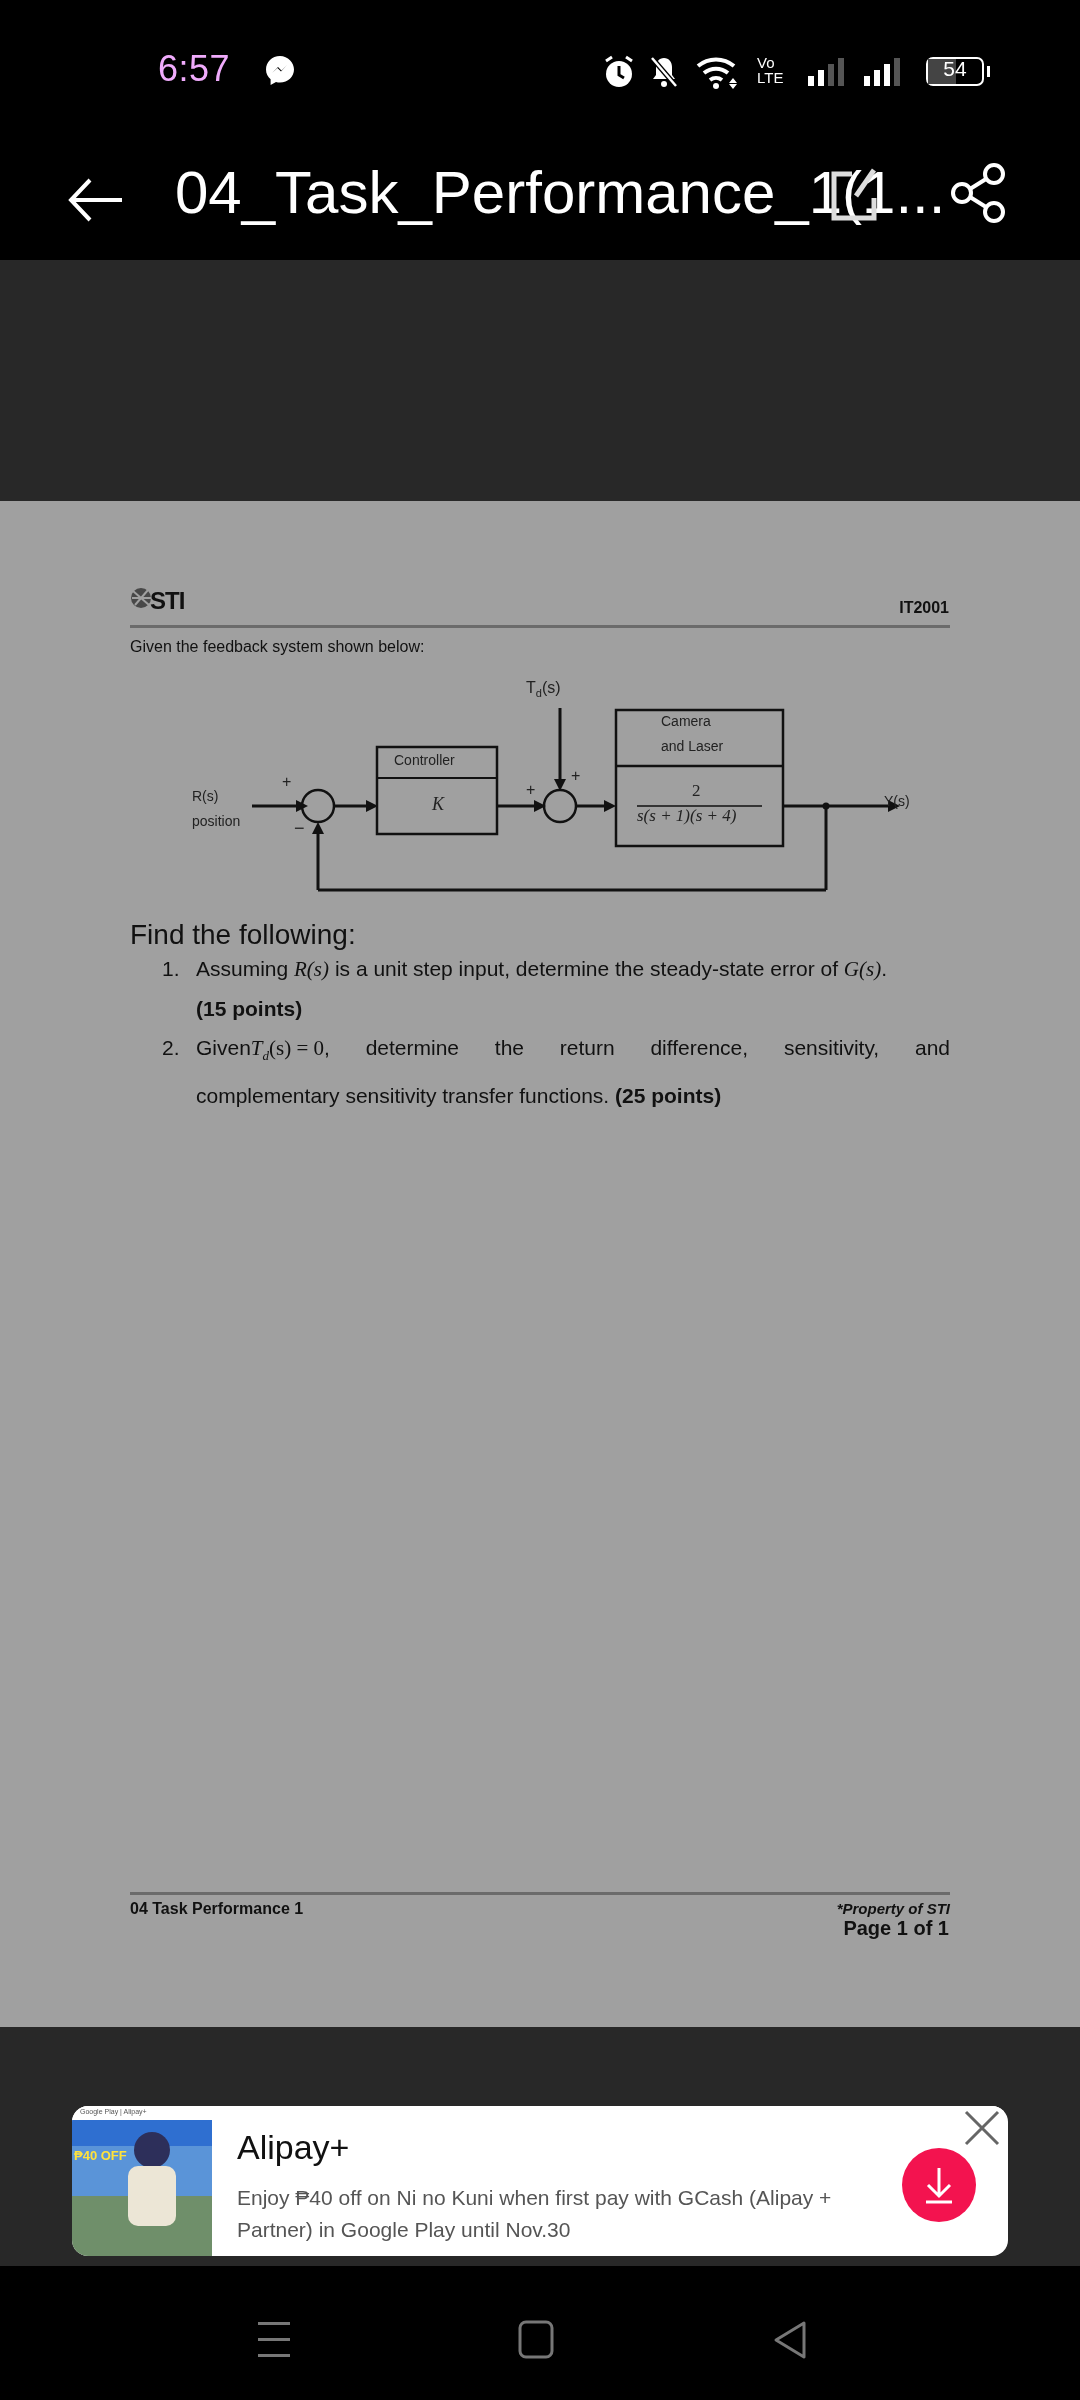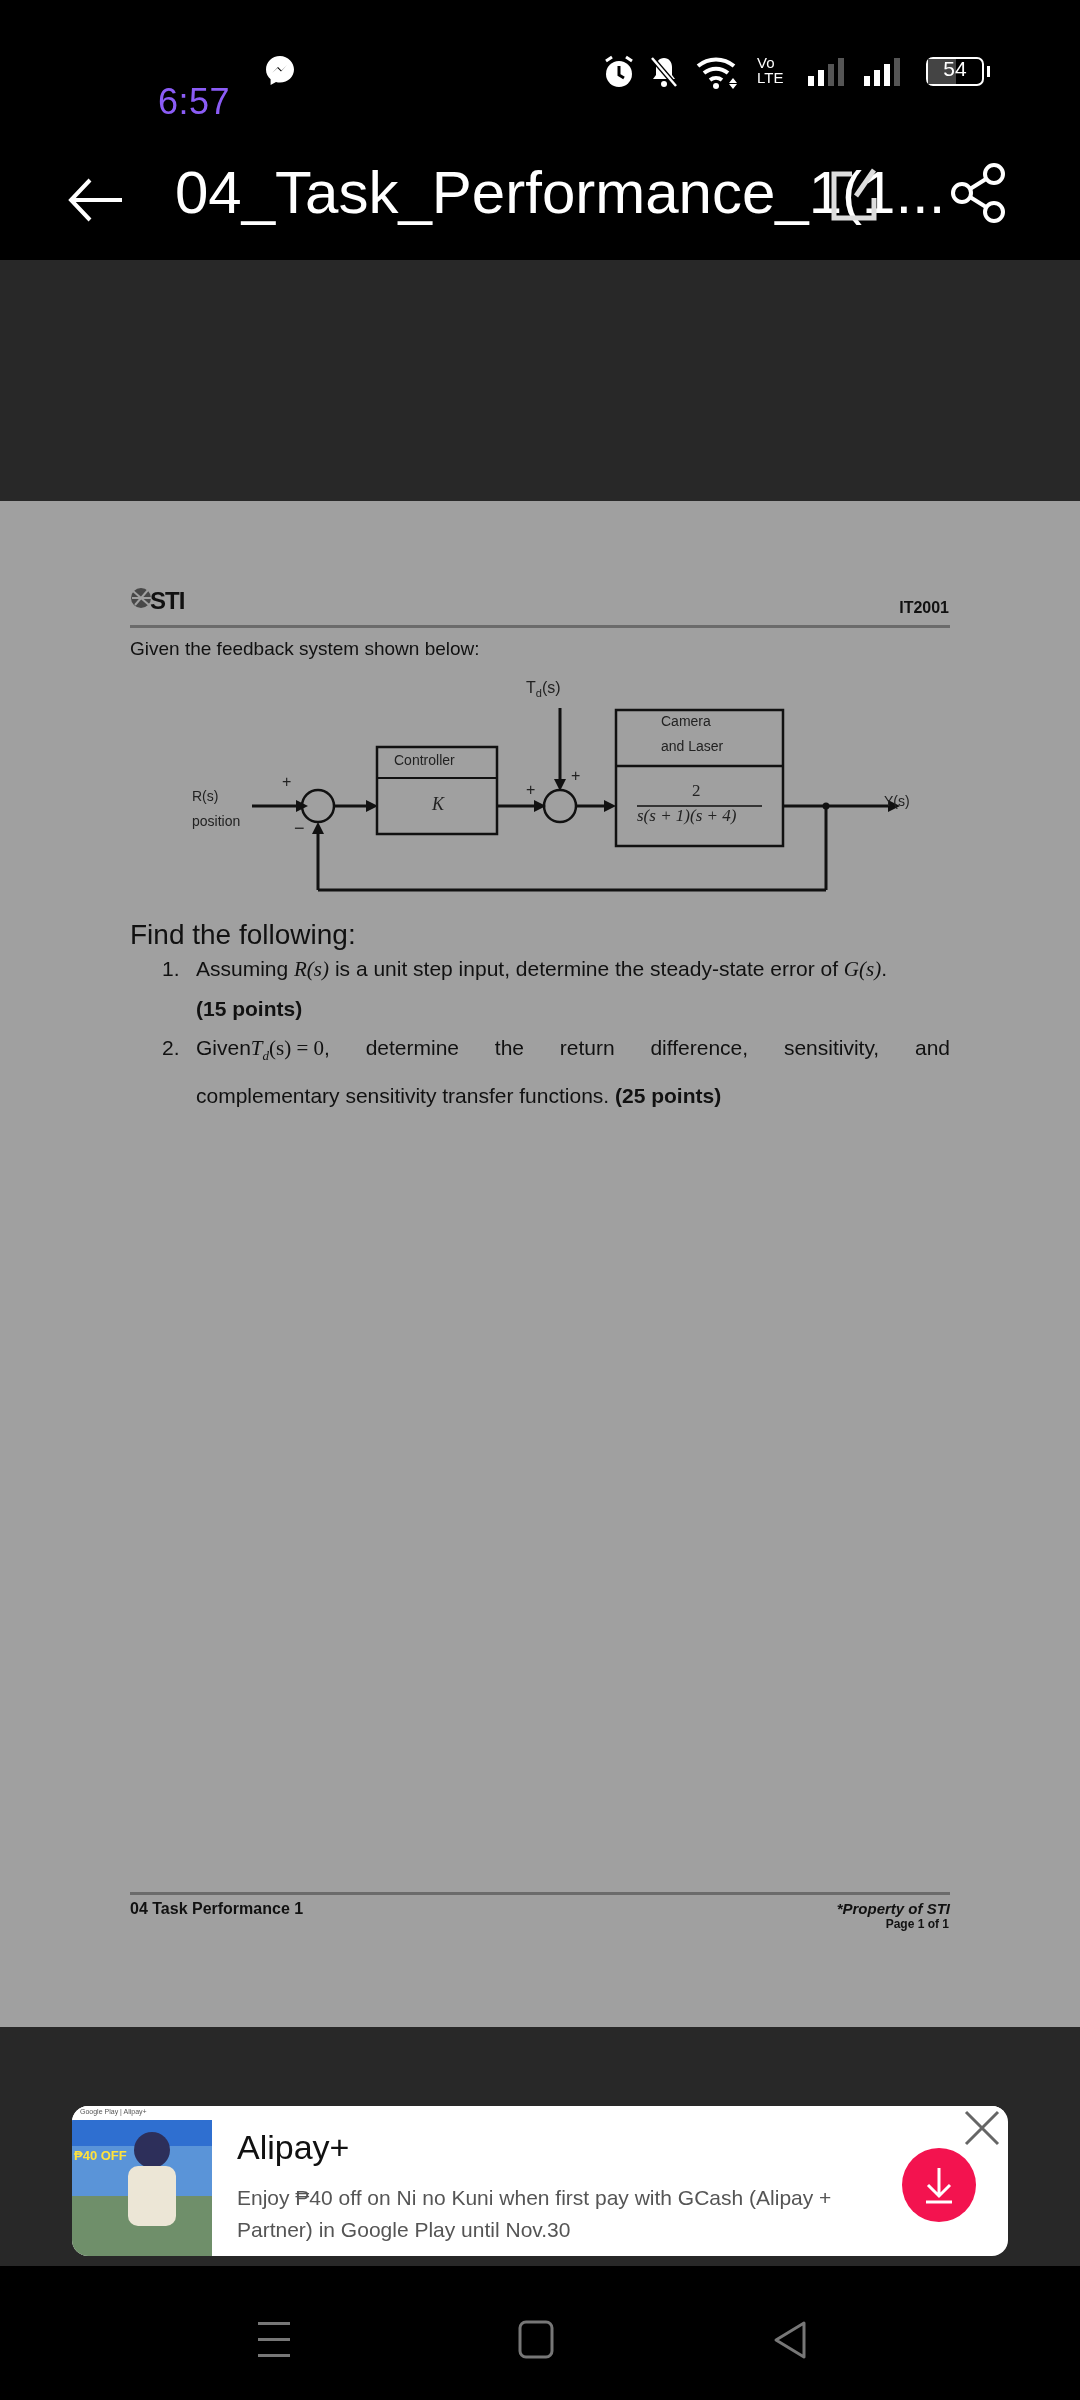--- a/index.html
+++ b/index.html
@@ -1,46 +1,46 @@
 <!DOCTYPE html>
 <html><head>
 <meta charset="utf-8">
 <style>
   html, body { margin:0; padding:0; }
   body { width:1080px; height:2400px; position:relative; background:#282828; overflow:hidden; font-family:"Liberation Sans", sans-serif; }
   .abs { position:absolute; }
 
   
   #statusbar { left:0; top:0; width:1080px; height:140px; background:#000; color:#fff; }
-  #clock { left:158px; top:48px; font-size:36px; color:#8b5cf6; letter-spacing:0.5px;margin-top:33px; }
+  #clock { left:158px; top:48px; font-size:36px; color:#f0abfc; letter-spacing:0.5px; }
   .sb-icon { position:absolute; }
 
   
   #appbar { left:0; top:140px; width:1080px; height:120px; background:#000; color:#fff; }
   #doc-title { left:175px; top:18px; font-size:60px; color:#fff; white-space:nowrap; }
 
   
   #viewer { left:0; top:260px; width:1080px; height:2006px; background:#282828; }
 
   
   #page { left:0; top:501px; width:1080px; height:1526px; background:#a0a0a0; color:#111; }
   .page-abs { position:absolute; }
   #logo-text { left:150px; top:86px; font-weight:bold; font-size:24px; letter-spacing:-1px; }
   #course-code { right:131px; top:98px; font-weight:bold; font-size:16px; }
   #hdr-rule { left:130px; top:124px; width:820px; height:3px; background:#6b6b6b; }
-  #intro { left:130px; top:137px; font-size:19px; }
+  #intro { left:130px; top:137px; font-size:16px; }
   #find { left:130px; top:418px; font-size:28px; }
   .q { position:absolute; font-size:21px; line-height:40px; }
   .q .num { position:absolute; left:-34px; top:0; }
   .math { font-family:"Liberation Serif", serif; font-style:italic; }
   .b { font-weight:bold; }
   #foot-rule { left:130px; top:1391px; width:820px; height:3px; background:#6b6b6b; }
   #foot-left { left:130px; top:1399px; font-size:16px; font-weight:bold; }
   #foot-prop { right:130px; top:1399px; font-size:15px; font-weight:bold; font-style:italic; text-align:right; }
-  #foot-page { right:131px; top:1416px; font-size:12px; font-weight:bold; text-align:left; }
+  #foot-page { right:131px; top:1416px; font-size:20px; font-weight:bold; text-align:left; }
 
   
   #diagram { left:0; top:0; width:1080px; height:1526px; pointer-events:none; }
   .dlabel { position:absolute; font-size:14px; color:#222; }
 
   
   #ad { left:72px; top:2106px; width:936px; height:150px; background:#fff; border-radius:16px; overflow:hidden; }
   #ad-img { left:0; top:0; width:140px; height:150px; background:linear-gradient(180deg,#ffffff 0 14px,#2f6fd0 14px 40px,#5a94d8 40px 90px,#6f8f6a 90px 150px); }
   #ad-title { left:165px; top:22px; font-size:34px; color:#111; }
   #ad-desc { left:165px; top:76px; width:630px; font-size:21px; line-height:32px; color:#555; }

